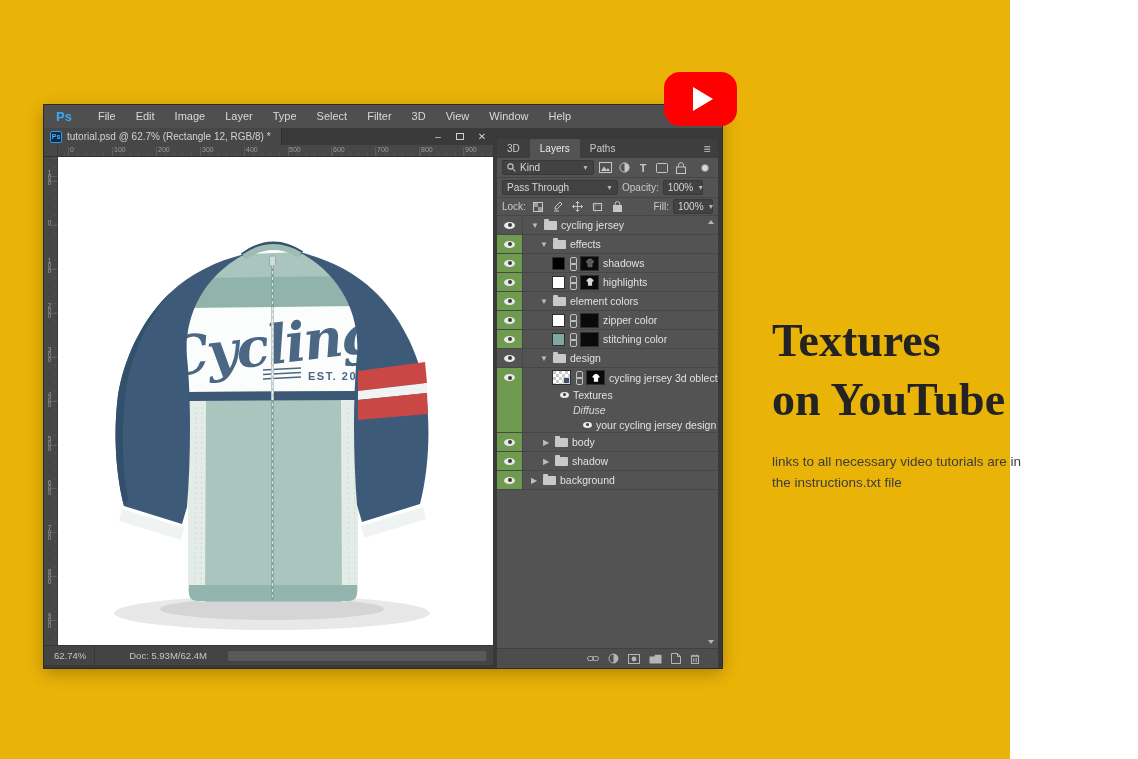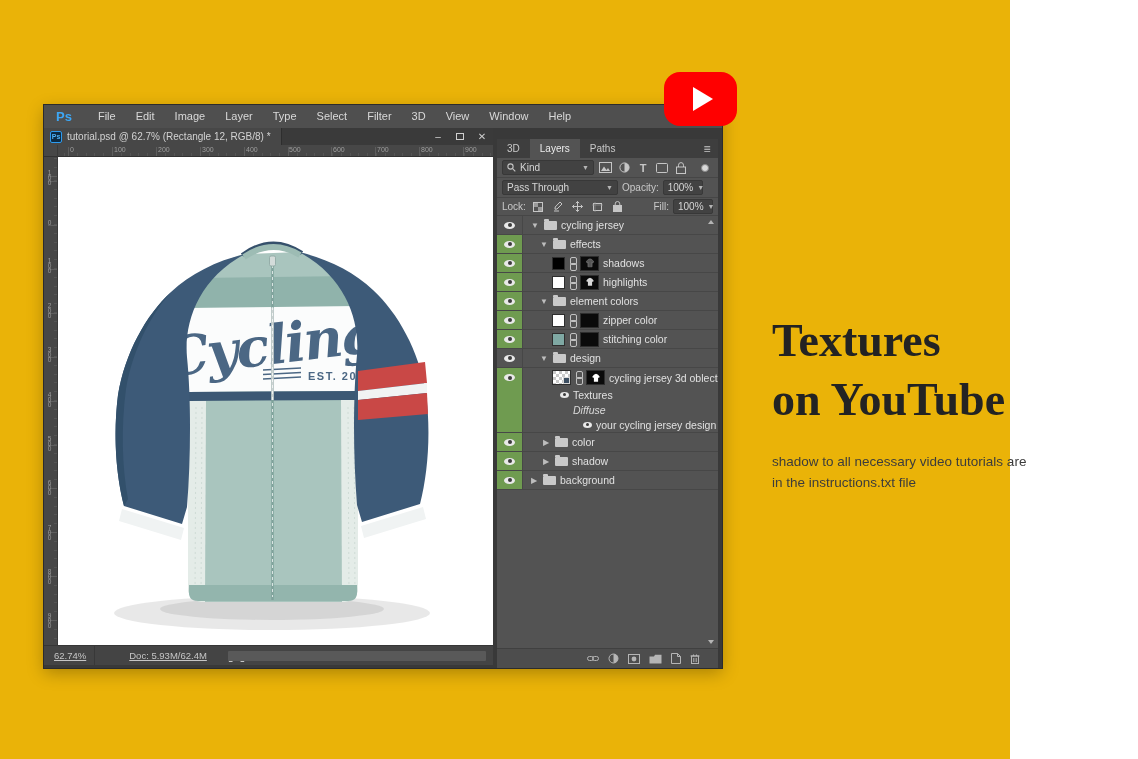--- a/index.html
+++ b/index.html
@@ -32,21 +32,21 @@
   .ruler-h span { position:absolute; top:1px; font-size:7px; color:#9e9e9e; }
   .ruler-v { position:absolute; left:0; top:29px; width:14px; height:488px; background:#474747; border-right:1px solid #3a3a3a; overflow:hidden;
     background-image:
       repeating-linear-gradient(0deg, #5e5e5e 0 1px, transparent 1px 43.9px),
       repeating-linear-gradient(0deg, #555 0 1px, transparent 1px 8.8px);
     background-size:9px 100%, 3px 100%; background-position:right 0 top 20px, right 0 top 20px; background-repeat:repeat-y; }
   .ruler-v span { position:absolute; left:2px; font-size:6.5px; color:#9e9e9e; writing-mode:vertical-rl; text-orientation:upright; letter-spacing:-2px; }
 
   .canvas { position:absolute; left:14px; top:29px; width:435px; height:488px; background:#ffffff; overflow:hidden; }
 
-  .statusbar { position:absolute; left:0; top:517px; width:449px; height:20px; background:#444444; border-top:1px solid #363636; display:flex; align-items:center; color:#c6c6c6; font-size:9.5px;text-decoration:underline; }
+  .statusbar { position:absolute; left:0; top:517px; width:449px; height:20px; background:#444444; border-top:1px solid #363636; display:flex; align-items:center; color:#c6c6c6; font-size:9.5px; }
   .zoom-field { padding:0 8px 0 10px; border-right:1px solid #383838; height:100%; display:flex; align-items:center; }
   .doc-info { margin-left:34px; }
   .sb-arrow { margin-left:22px; color:#bdbdbd; font-size:11px; }
   .sb-arrow2 { margin-left:8px; color:#bdbdbd; font-size:11px; }
   .hscroll { position:absolute; left:184px; top:5px; width:258px; height:10px; background:#595959; border-radius:1px; }
 
   
   .layers-panel { position:absolute; left:453px; top:11px; width:221px; height:529px; background:#535353; display:flex; flex-direction:column; }
   .panel-tabbar { height:19px; background:#3e3e3e; display:flex; align-items:stretch; color:#c9c9c9; font-size:10px; }
   .ptab { padding:0 10px; display:flex; align-items:center; }
@@ -479,21 +479,21 @@
             </span>
           </div>
 
           <div class="row bordered">
             <span class="eyecell green">
                 <span class="eye"></span>
               </span>
             <span class="rowbody" style="padding-left:18px">
               <span class="arrow">▶</span>
               <span class="folder"></span>
-              <span class="lname">color</span>
+              <span class="lname">body</span>
             </span>
           </div>
 
           <div class="row bordered">
             <span class="eyecell green">
                 <span class="eye"></span>
               </span>
             <span class="rowbody" style="padding-left:18px">
               <span class="arrow">▶</span>
               <span class="folder"></span>
@@ -560,16 +560,16 @@
       </div>
     </div>
   </div>
 
   <div class="yt-logo">
     <span class="yt-play"></span>
   </div>
 
   <div class="aside">
     <h1><span>Textures</span><br><span>on YouTube</span></h1>
-    <p>shadow to all necessary video tutorials are in the instructions.txt file</p>
+    <p>links to all necessary video tutorials are in the instructions.txt file</p>
   </div>
 
 </div>
 
 </body></html>

